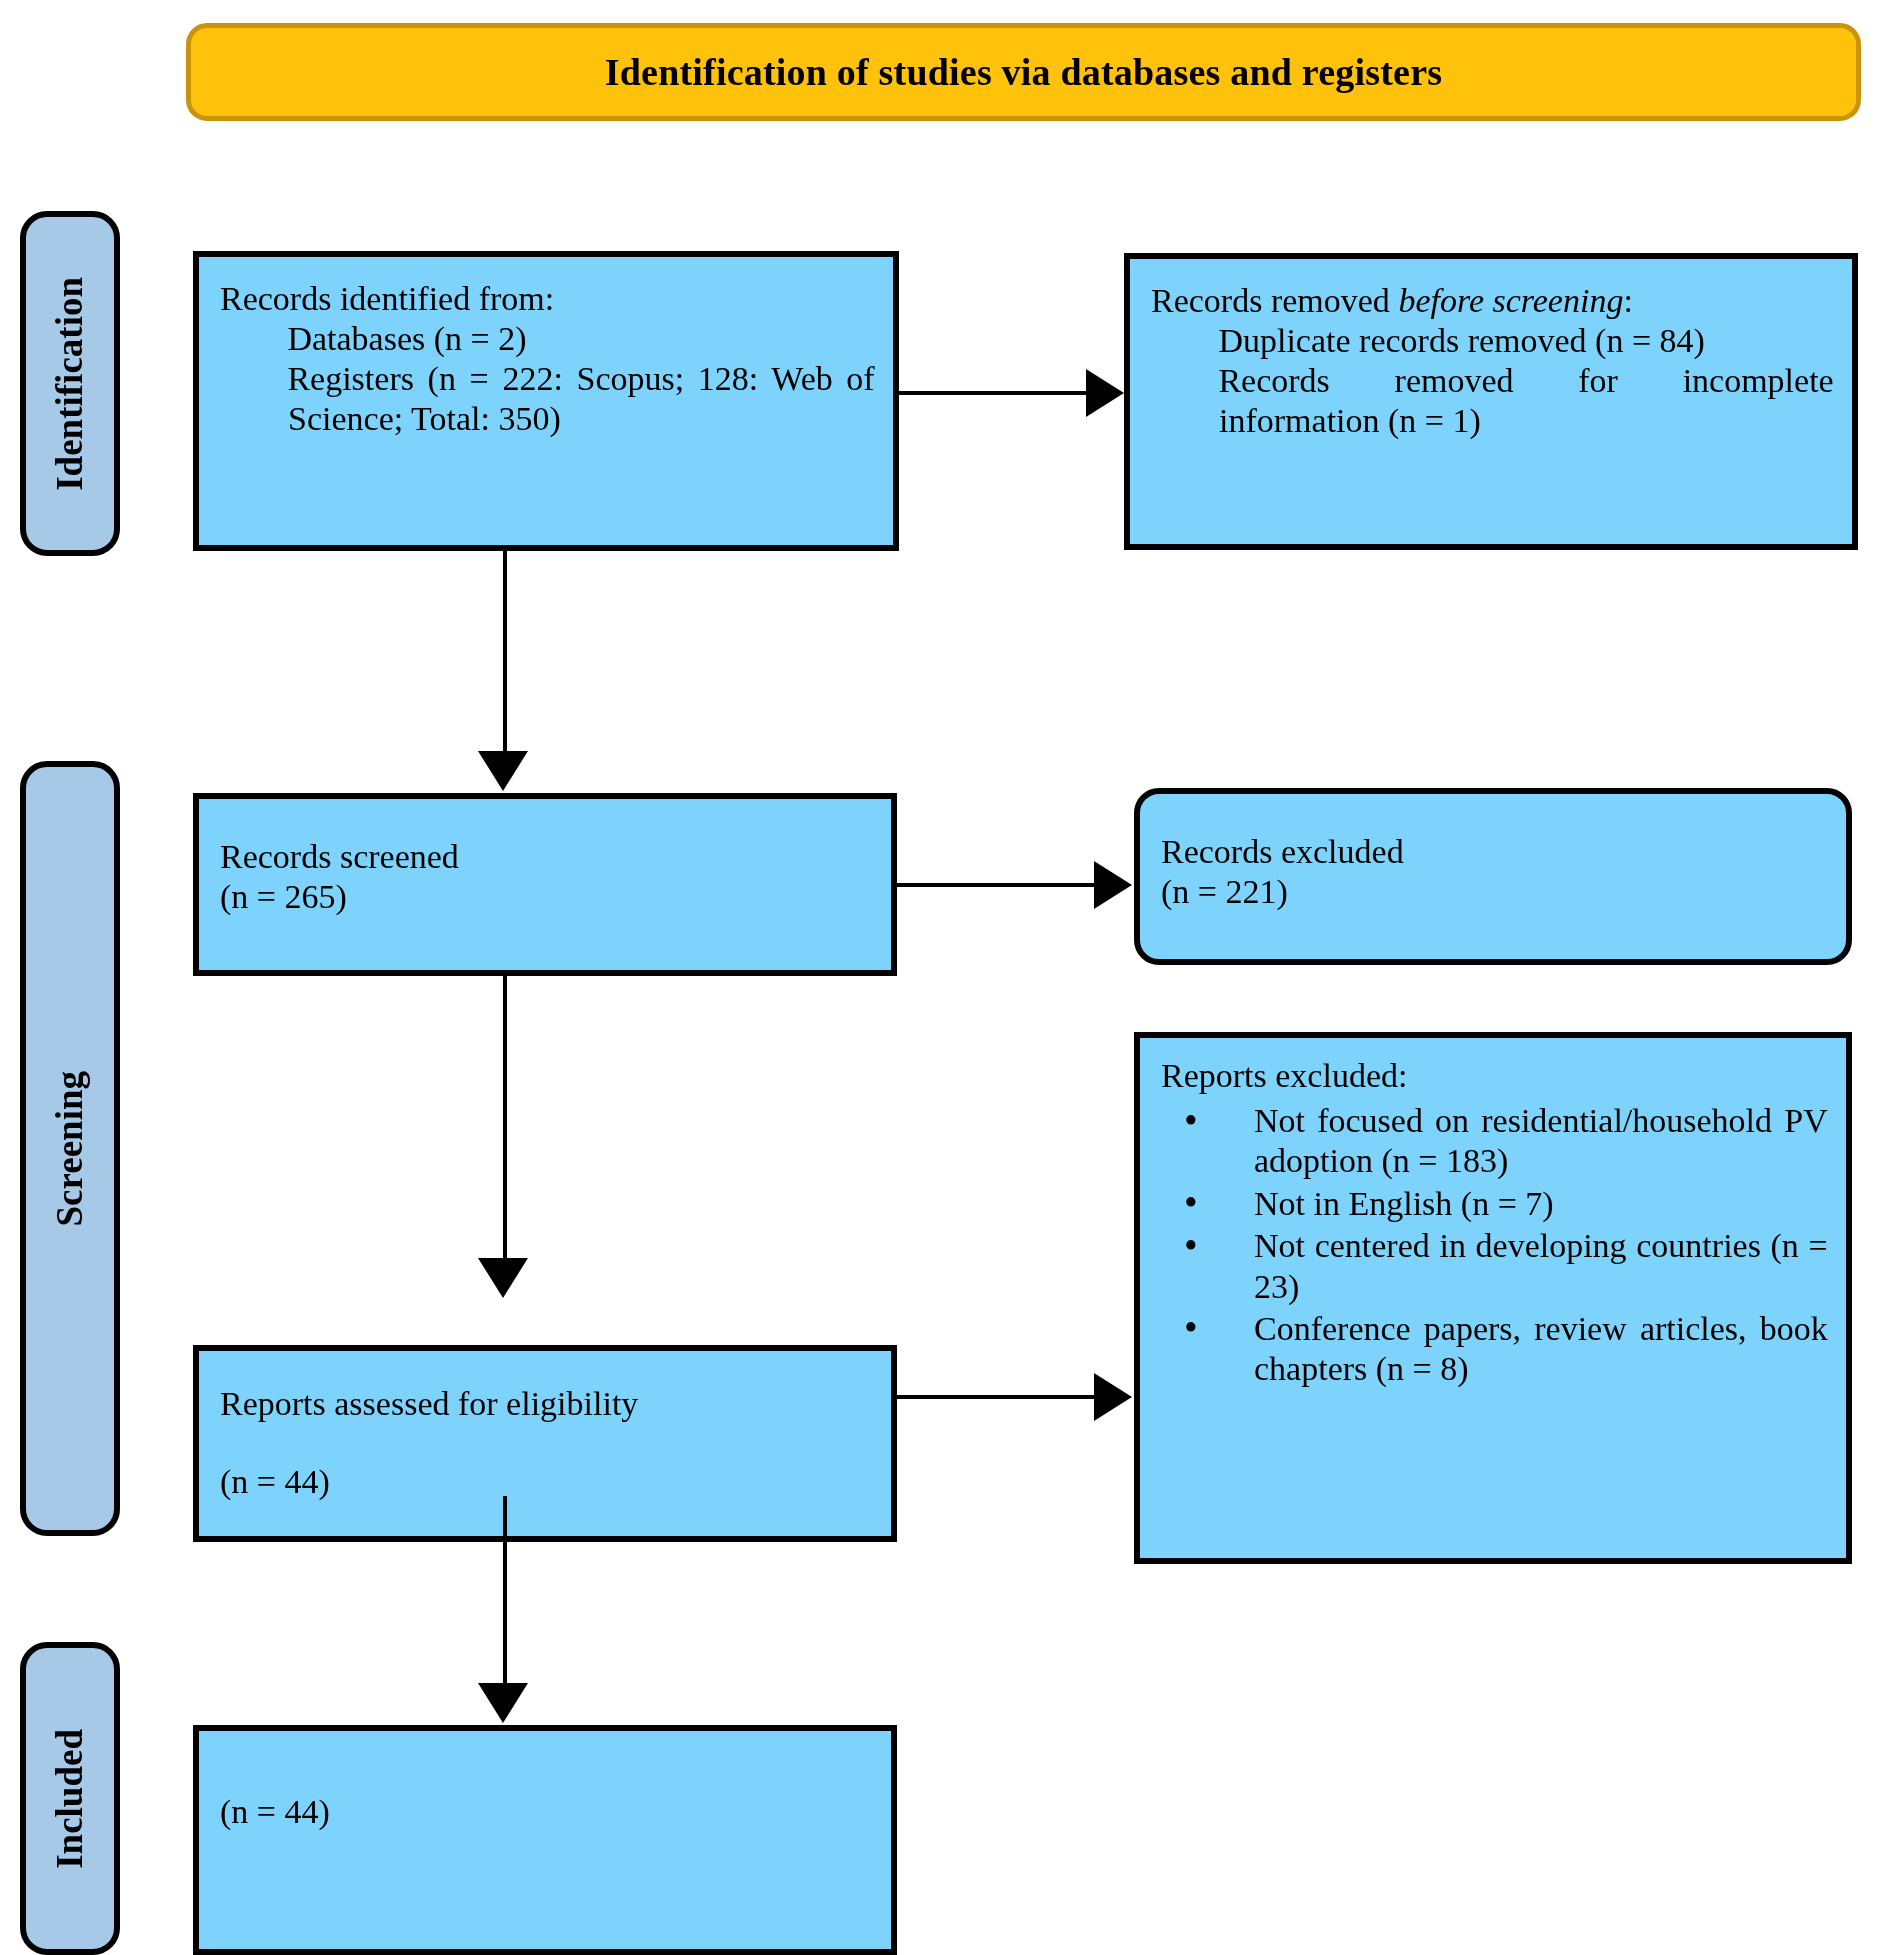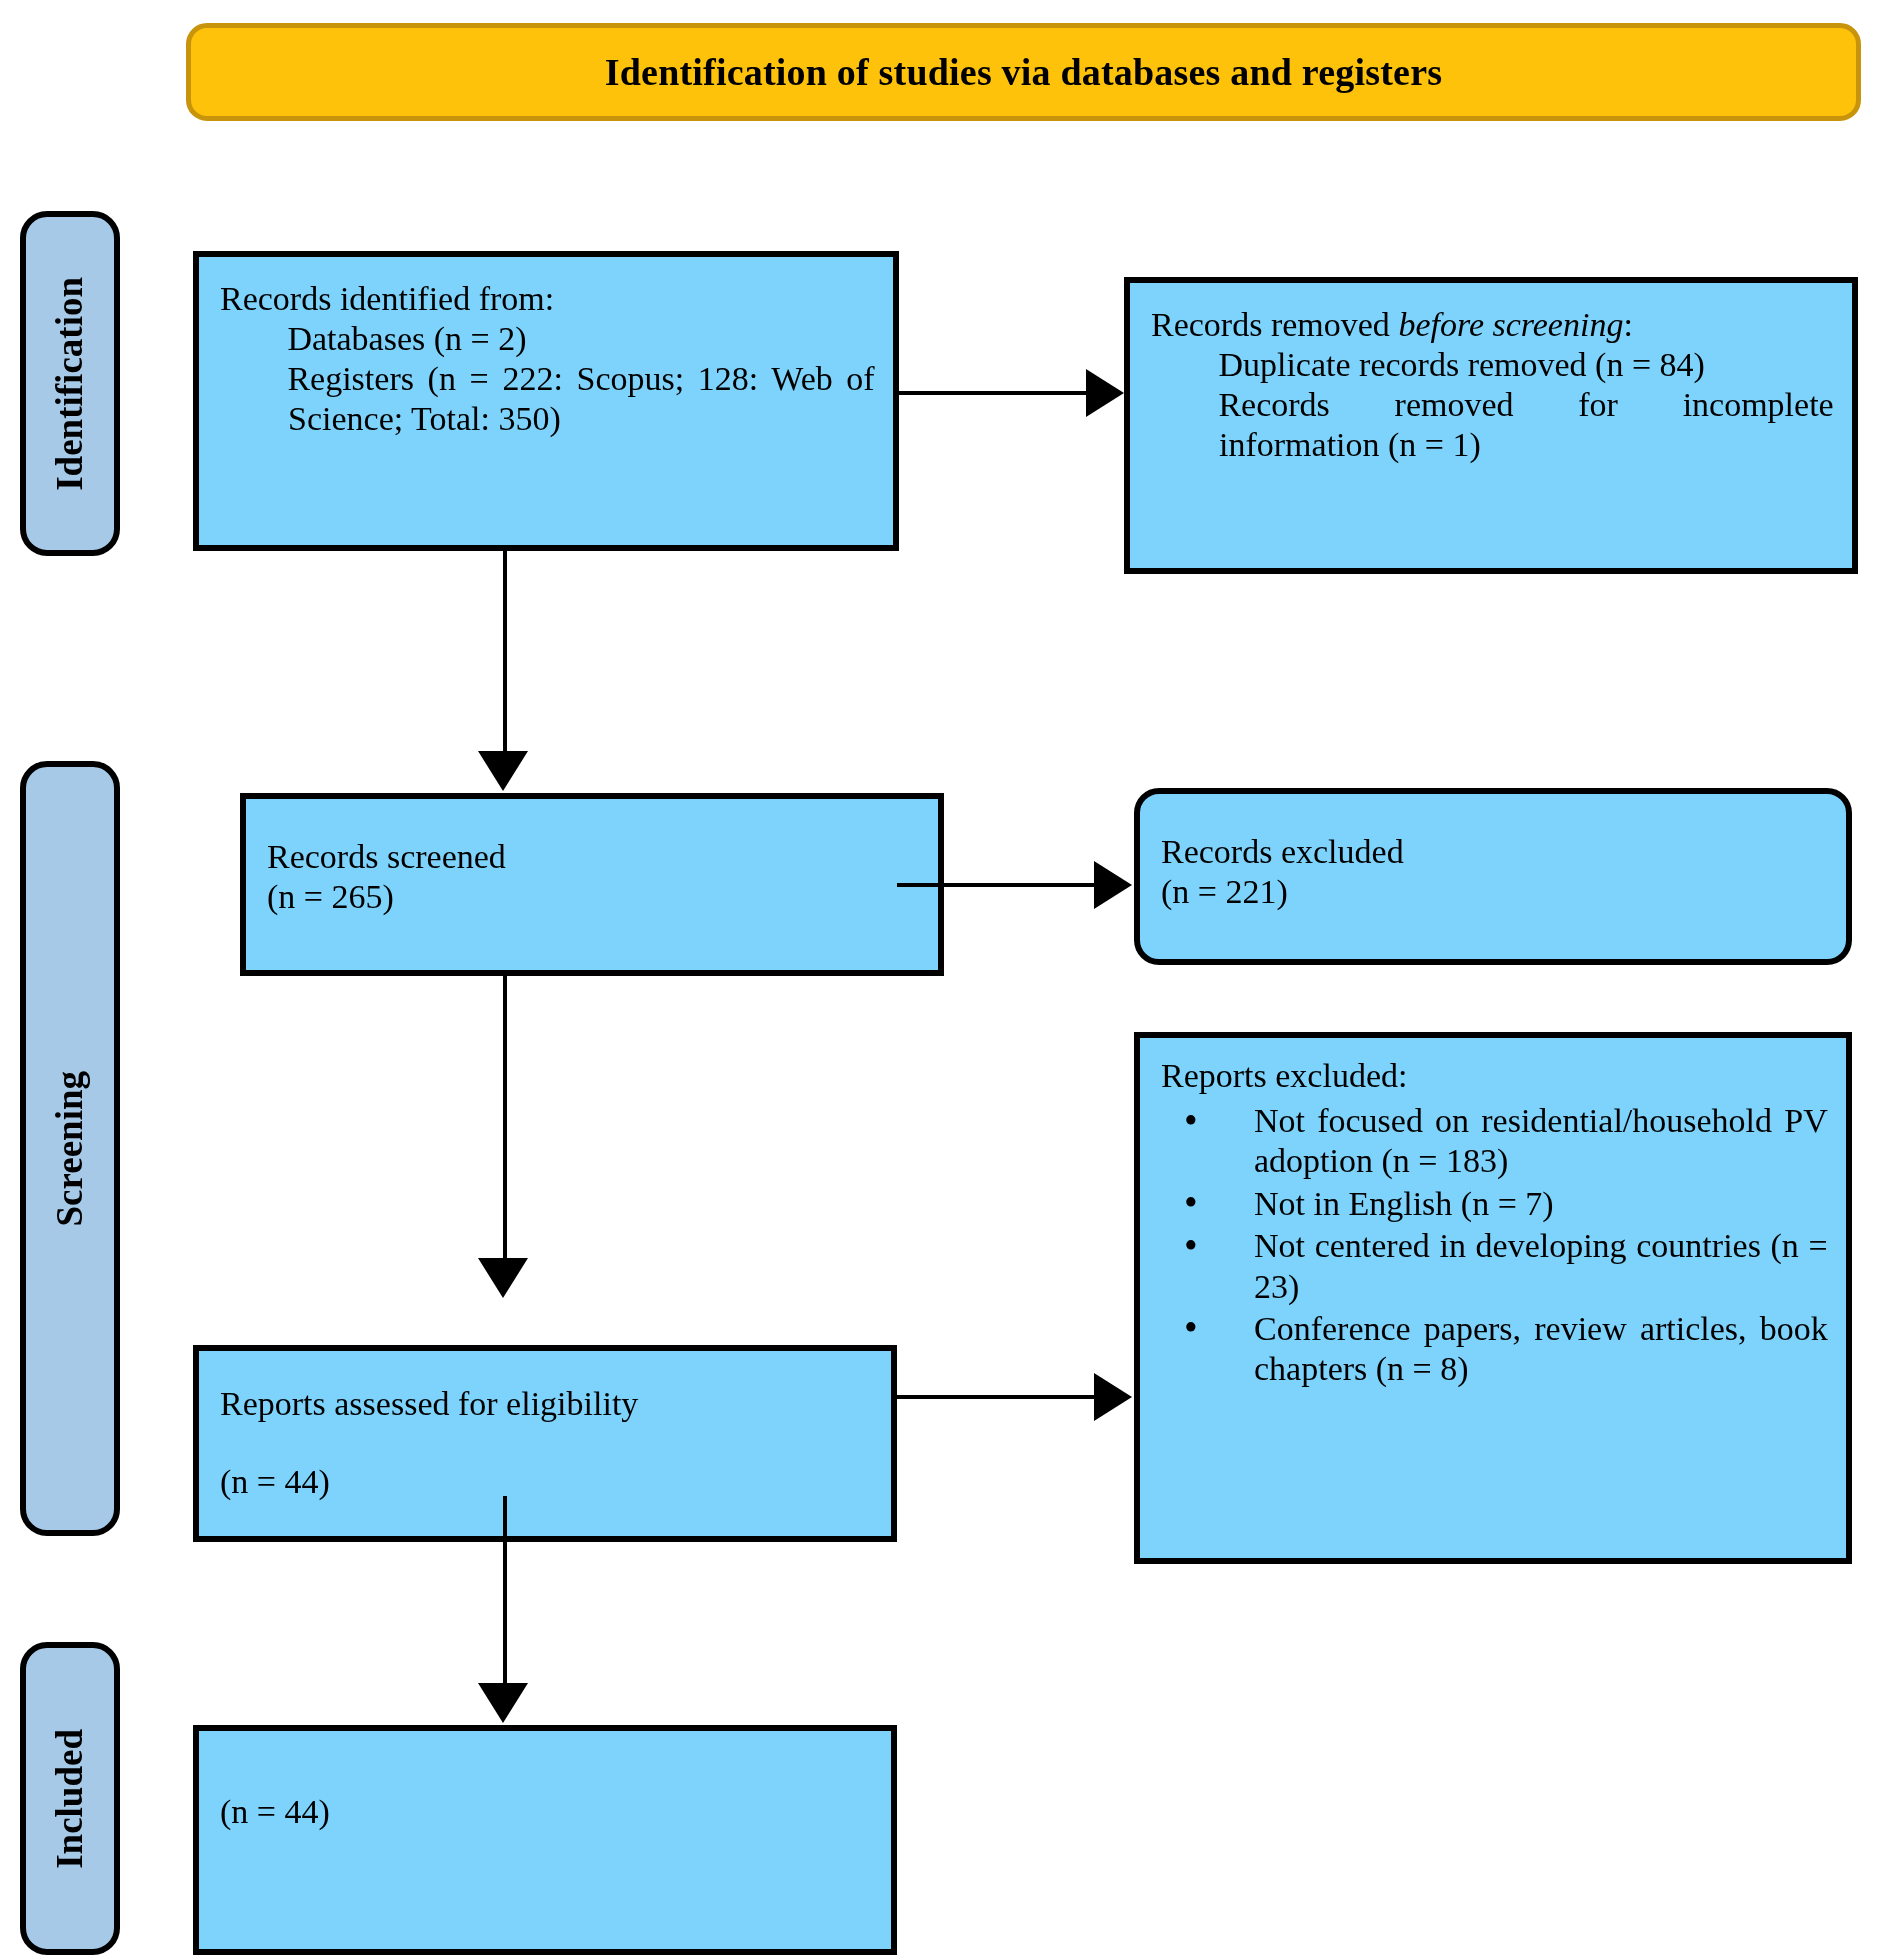--- a/index.html
+++ b/index.html
@@ -65,22 +65,22 @@
   .box p{
     margin:0;
     font-size:34px;
     line-height:1.18;
   }
   .box p.j{ text-align:justify; text-align-last:left; }
   .indent{ padding-left:68px; text-indent:-0.6px; }
   .it{ font-style:italic; }
 
   #box-identified{ left:193px; top:251px; width:706px; height:300px; padding-top:22px; }
-  #box-removed  { left:1124px; top:253px; width:734px; height:297px; padding-top:22px;margin-top:24px; }
-  #box-screened { left:193px; top:793px; width:704px; height:183px; padding-top:38px;margin-left:47px; }
+  #box-removed  { left:1124px; top:253px; width:734px; height:297px; padding-top:22px; }
+  #box-screened { left:193px; top:793px; width:704px; height:183px; padding-top:38px; }
   #box-rec-excl { left:1134px; top:788px; width:718px; height:177px; padding-top:38px;border-radius:25px; }
   #box-assessed { left:193px; top:1299px; width:704px; height:197px; padding-top:33px;margin-top:46px;}
   #box-rep-excl { left:1134px; top:1032px; width:718px; height:532px; padding-top:18.3px;}
   #box-included { left:193px; top:1725px; width:704px; height:230px; padding-top:61px;}
 
   #box-assessed p.gap{ margin-top:38px; }
 
   
   .blist{ list-style:none; margin:4.9px 0 0 0; padding:0; }
   .blist li{

